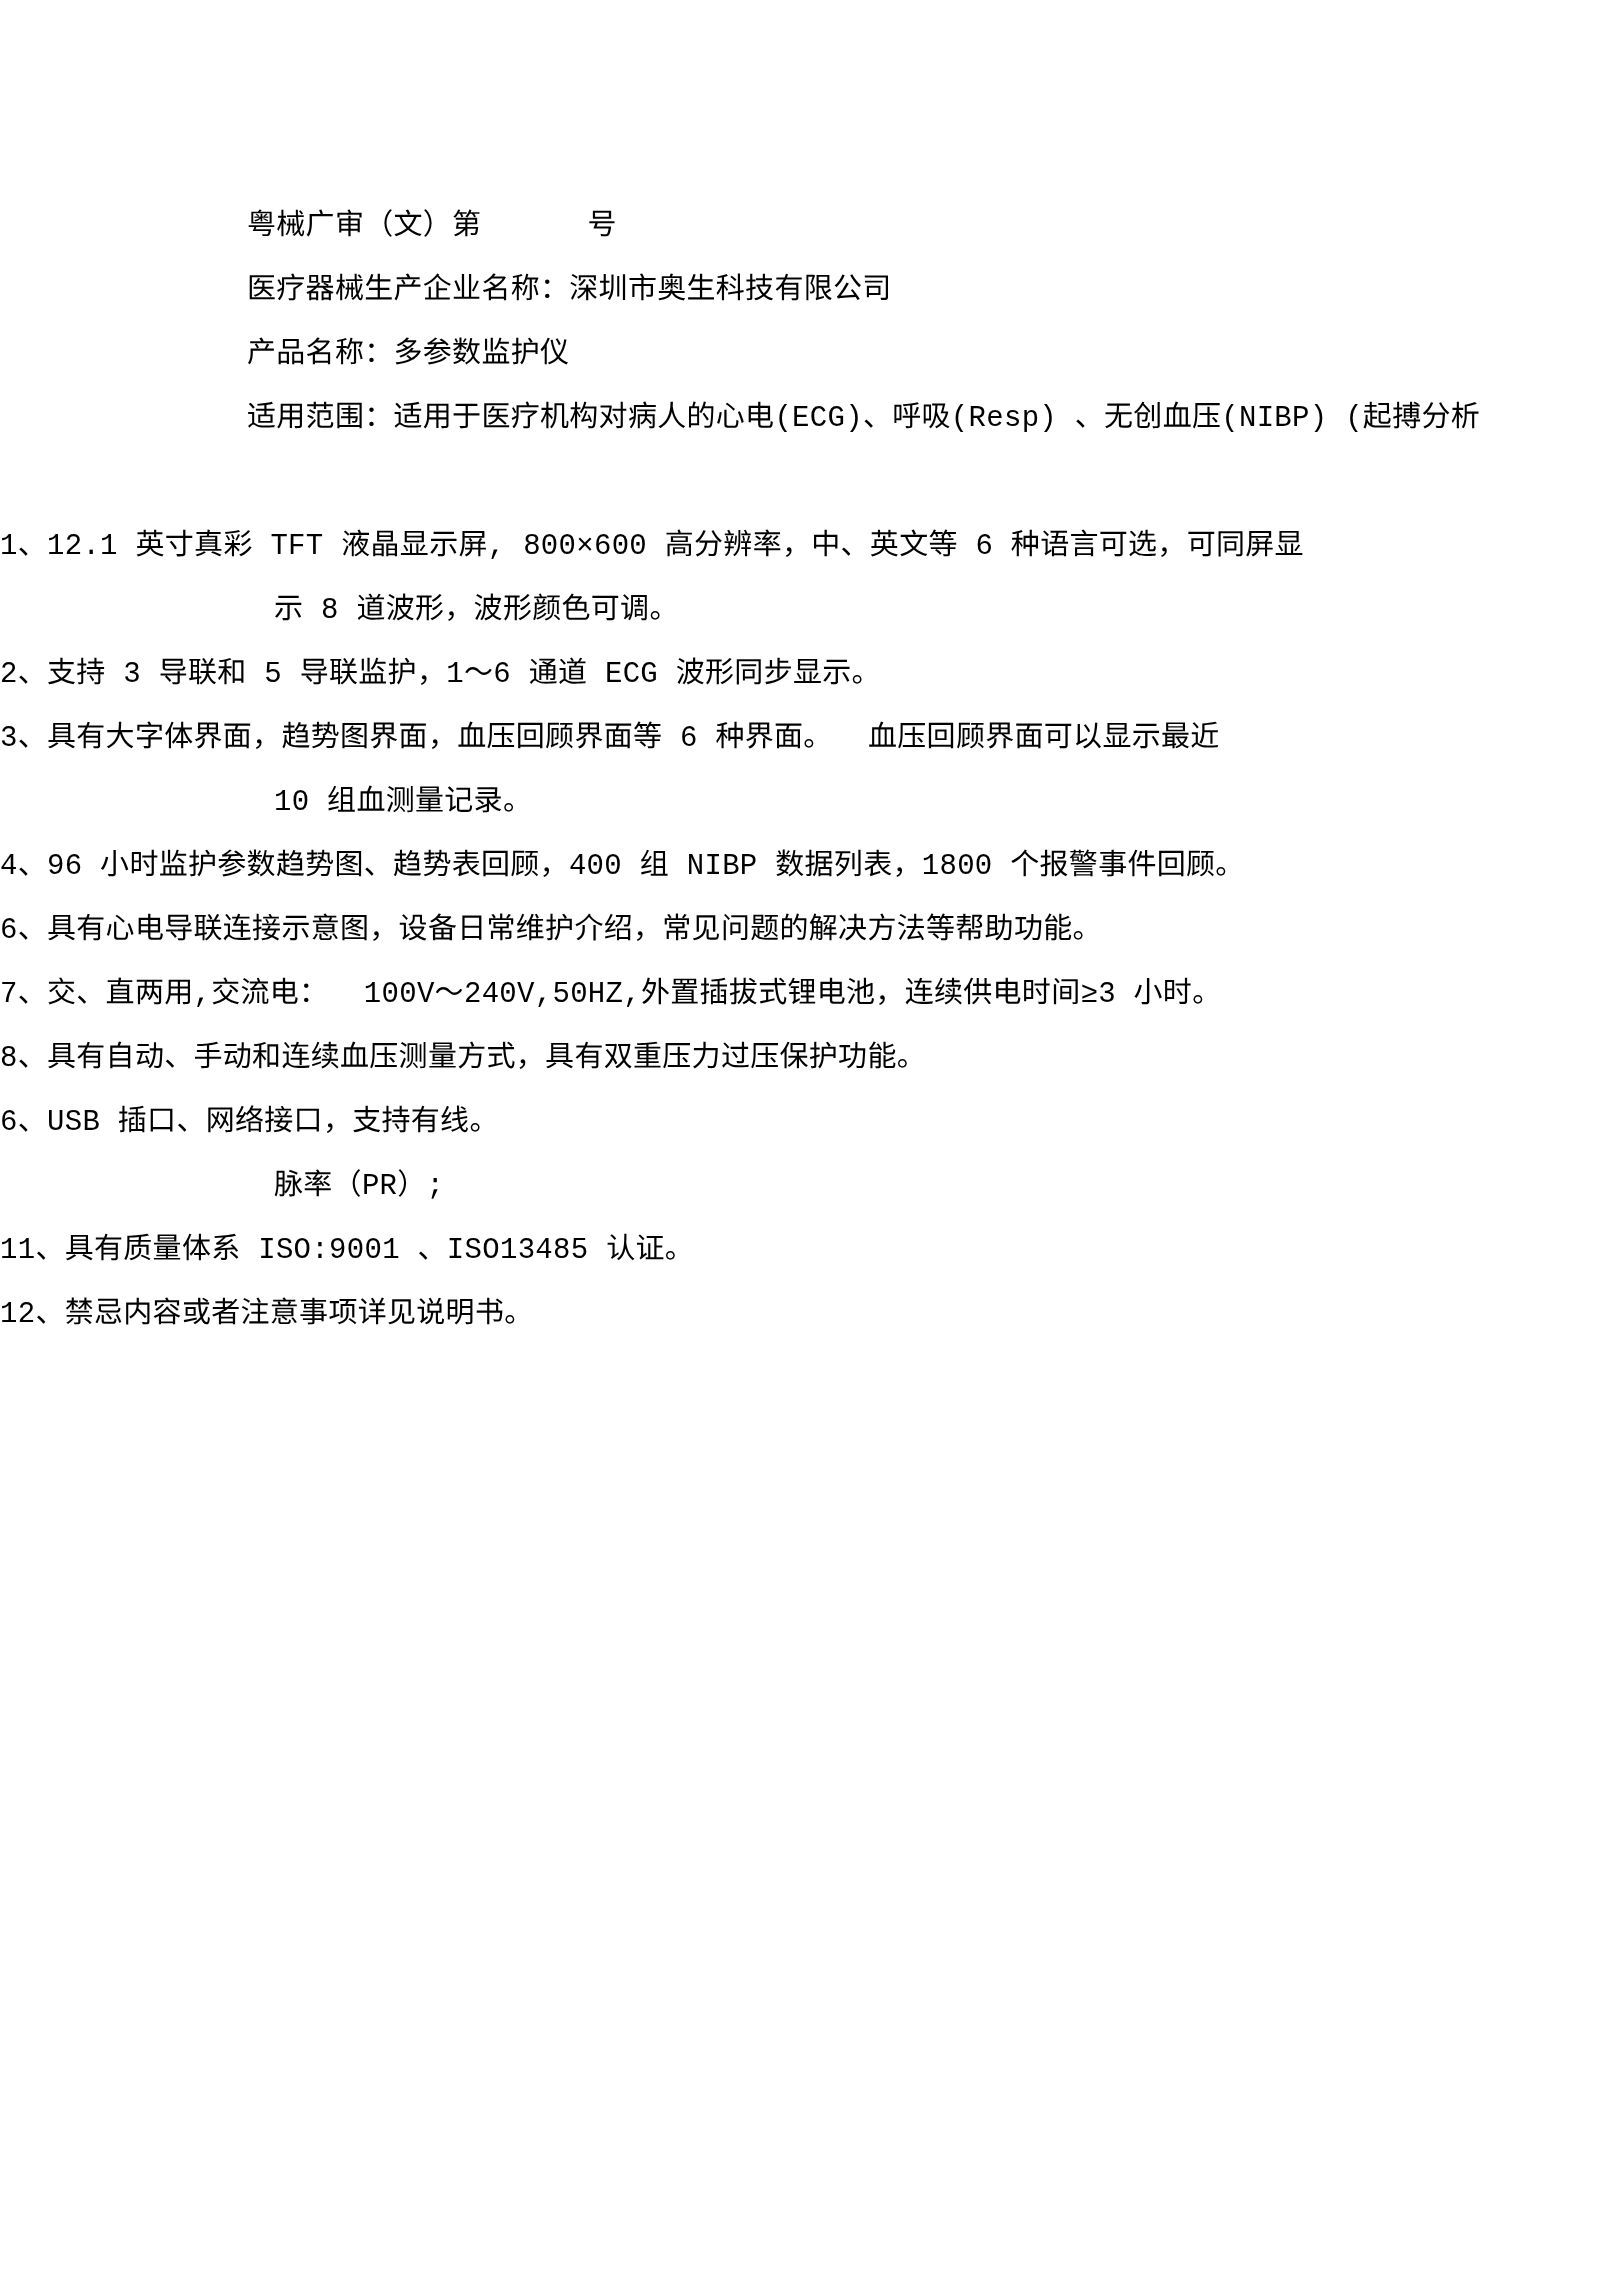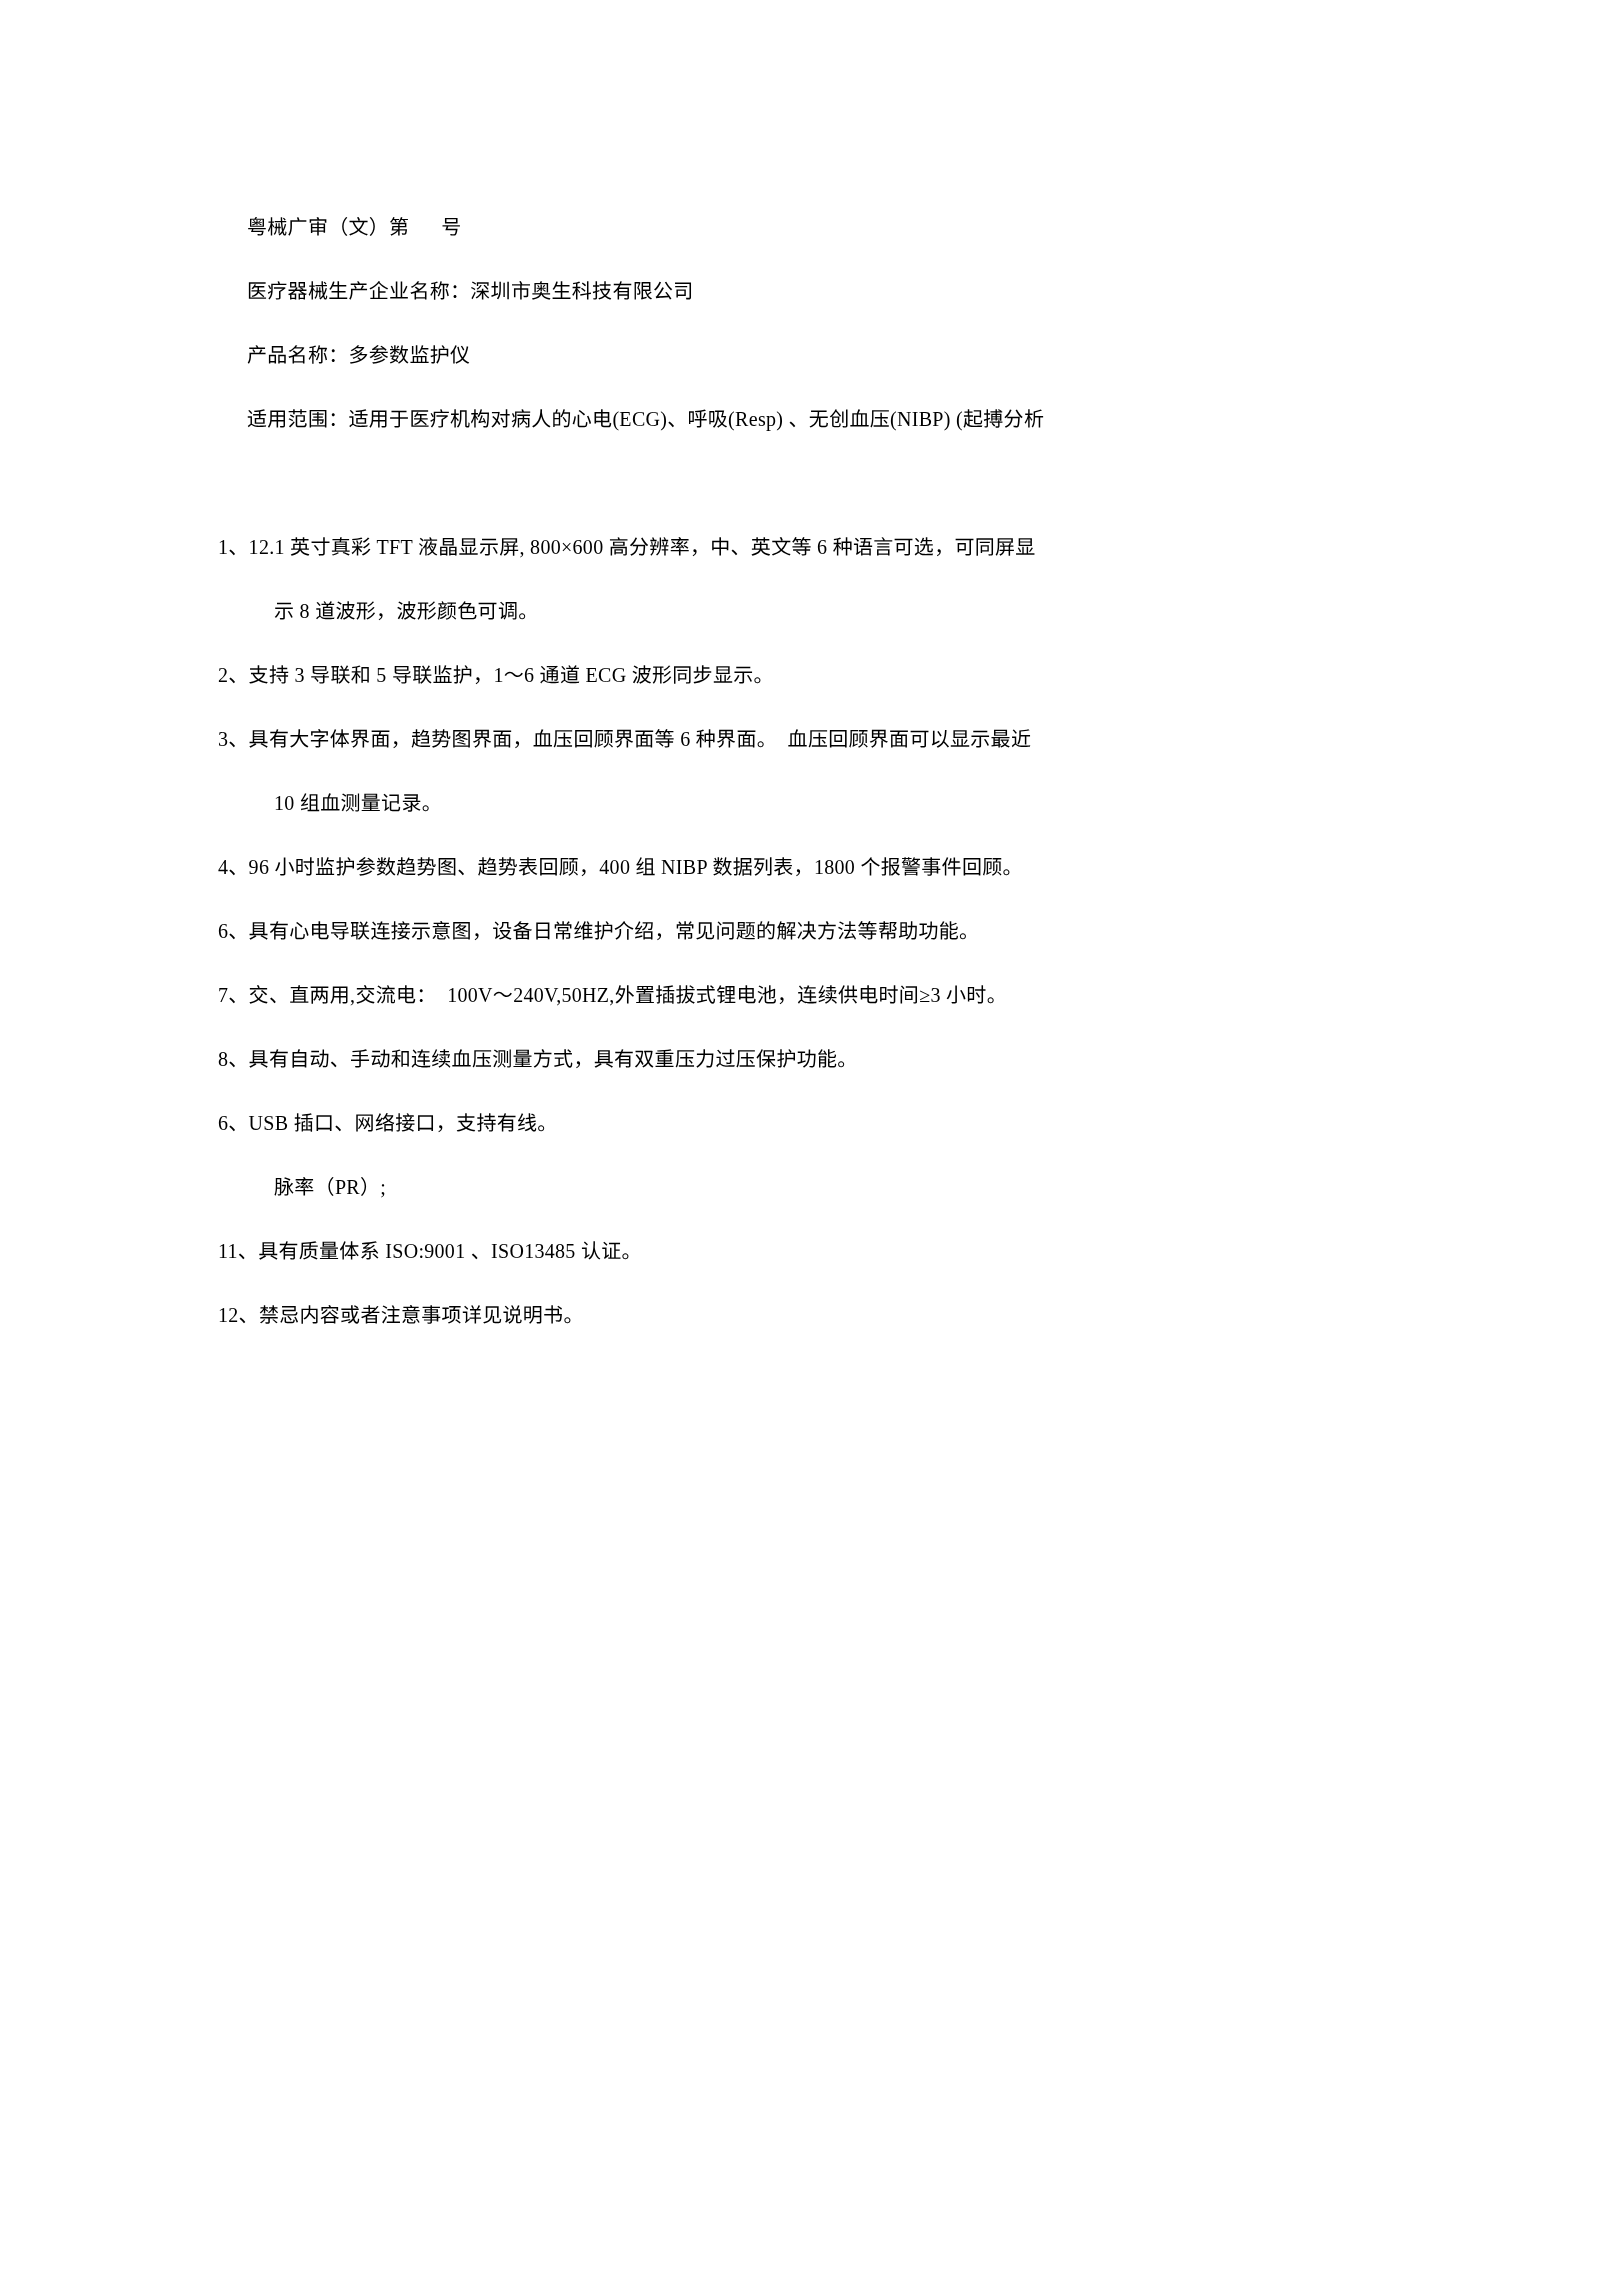--- a/index.html
+++ b/index.html
@@ -16,29 +16,30 @@
     font-family: "Liberation Serif", "DejaVu Serif", serif;
     color: var(--text-color, #000000);
   }
   .content {
     position: absolute;
     top: 195px;
     left: 0;
     right: 0;
   }
   .line {
-    font-size: 20px;
+    font-size: 29px;
     line-height: 64px;
     height: 64px;
     white-space: pre;
     letter-spacing: 0.3px;
+    font-family: Liberation Mono, monospace;
   }
   
   .m-header { padding-left: 247px; }  
-  .m-item   { padding-left: 218px; }  
+  .m-item   { }  
   .m-cont   { padding-left: 274px; }  
   .blank    { padding-left: 0; }
 </style>
 </head>
 <body>
 
 <div class="page">
   <div class="content">
 
     <div class="line m-header">粤械广审（文）第      号</div>

